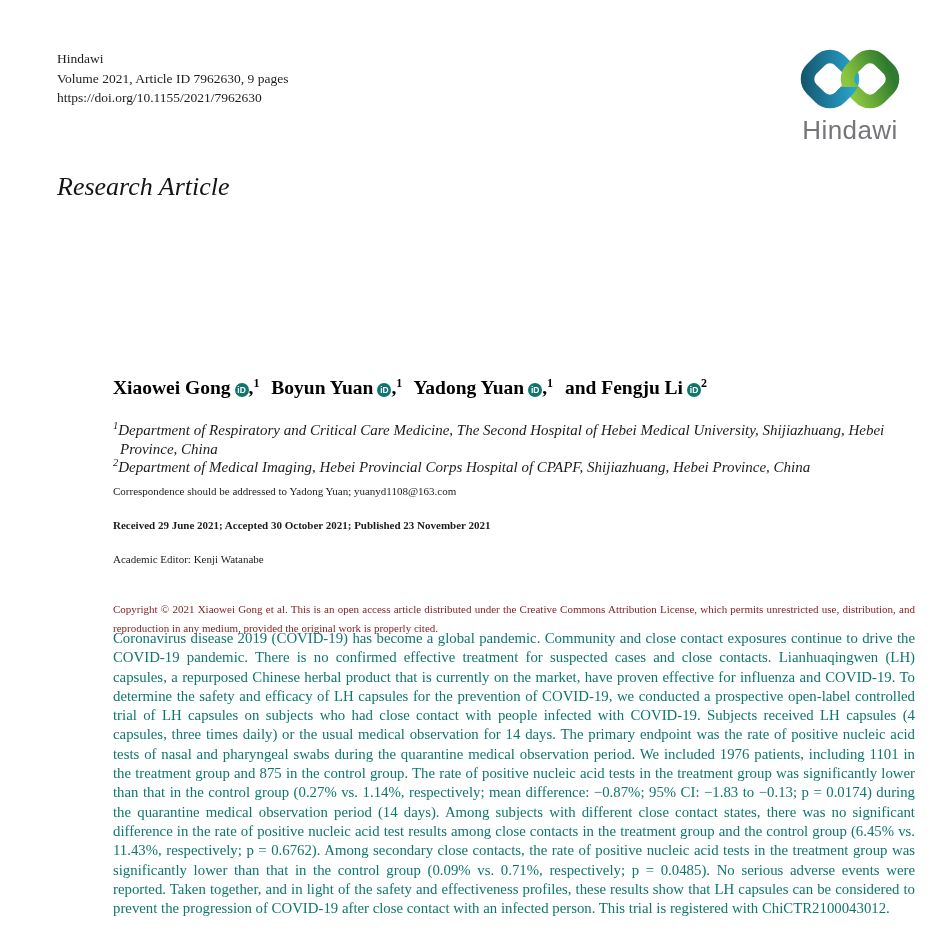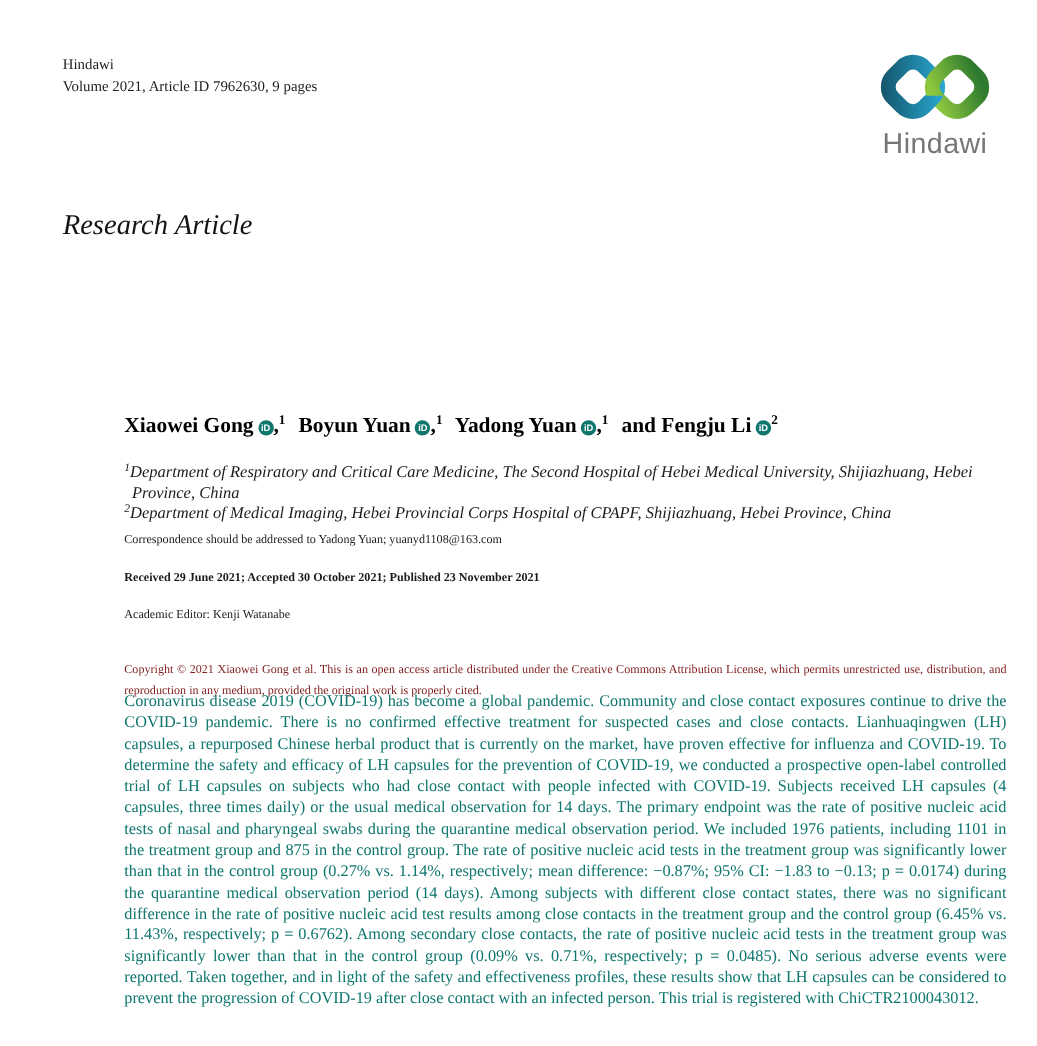--- a/index.html
+++ b/index.html
@@ -14,21 +14,21 @@
   .pub-info .doi { color:#1d1d1d; text-decoration:none; }
 
   
   .logo { position:absolute; left:790px; top:42px; width:120px; text-align:center; }
   .logo svg { display:block; margin:0 auto; }
   .logo-text {
     font-family:"Liberation Sans", sans-serif; font-size:26px; font-weight:400;
     color:#75767a; letter-spacing:0.4px; margin-top:-1px;
   }
 
-  .article-type { position:absolute; left:57px; top:190px; font-size:26px; font-style:italic; font-weight:400; }
+  .article-type { position:absolute; left:57px; top:172px; font-size:26px; font-style:italic; font-weight:400; }
 
   .title {
     position:absolute; left:57px; top:228px; margin:0;
     font-size:27px; font-weight:700; line-height:34px; letter-spacing:-0.3px; color:#000;
   }
   .title .tline { display:block; }
 
   
   .byline { position:absolute; left:113px; top:377px; font-size:19.5px; font-weight:700; color:#000; white-space:nowrap; }
   .author { margin-right:7px; }
@@ -62,20 +62,21 @@
   }
 </style>
 </head>
 <body>
 
 <div class="page">
 
   <div class="pub-info">
     <div>Hindawi</div>
     <div>Volume 2021, Article ID 7962630, 9 pages</div>
+    <div><a class="doi" href="#">https://doi.org/10.1155/2021/7962630</a></div>
   </div>
 
   <div class="logo">
     <svg width="112" height="74" viewBox="0 0 112 74" aria-hidden="true">
       <defs>
         <linearGradient id="gb" x1="1" y1="0" x2="0" y2="1">
           <stop offset="0" stop-color="#2aa9d2"></stop>
           <stop offset="1" stop-color="#14566d"></stop>
         </linearGradient>
         <linearGradient id="gg" x1="0.7" y1="0" x2="0.3" y2="1">

